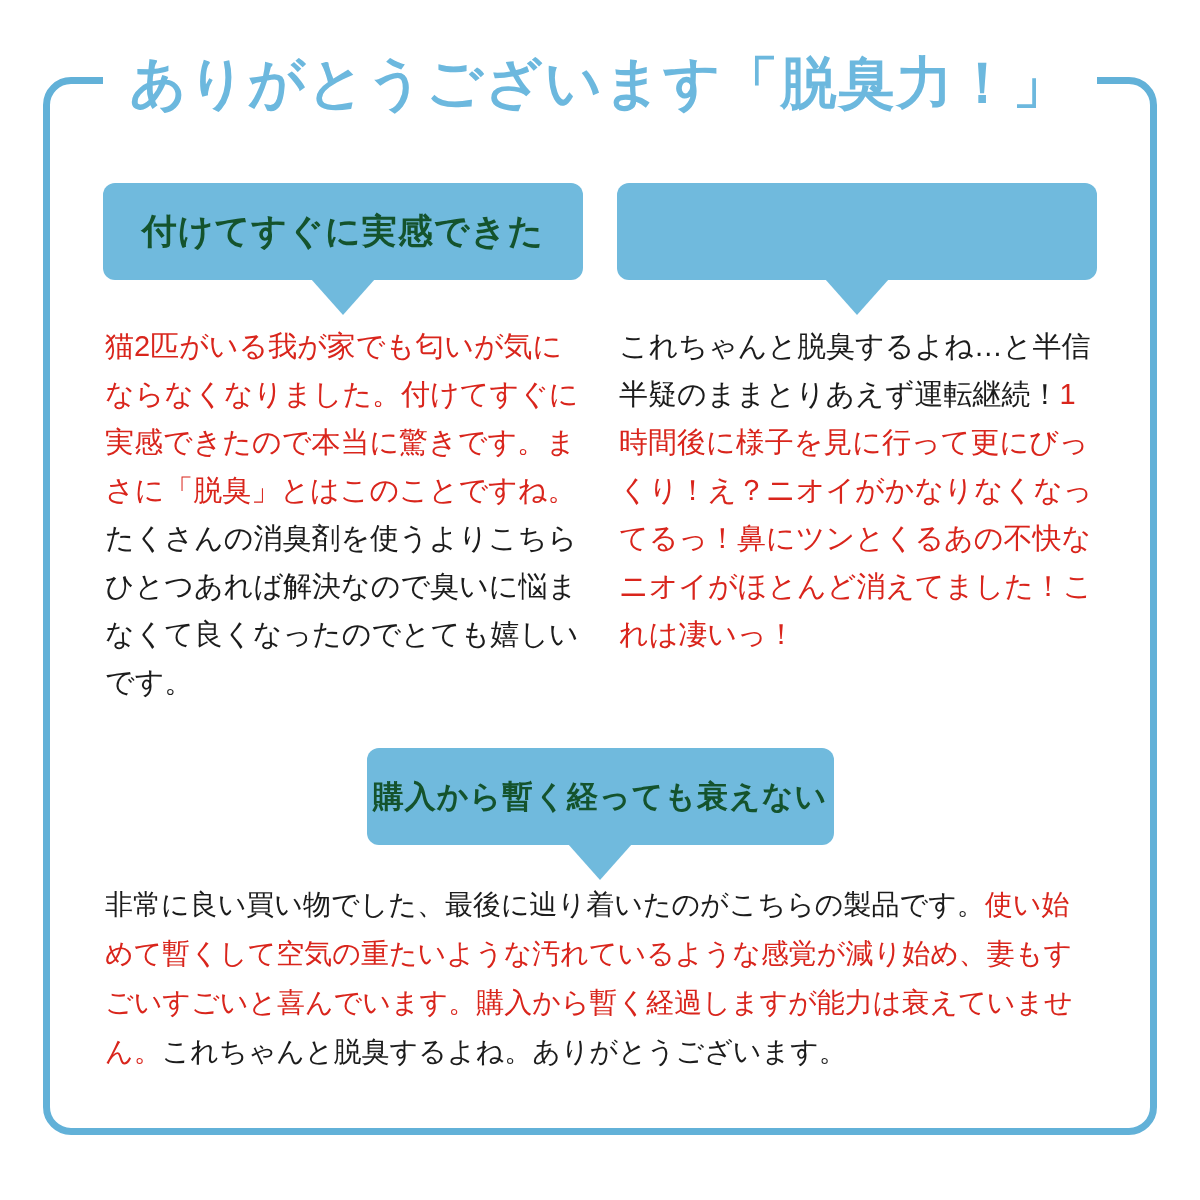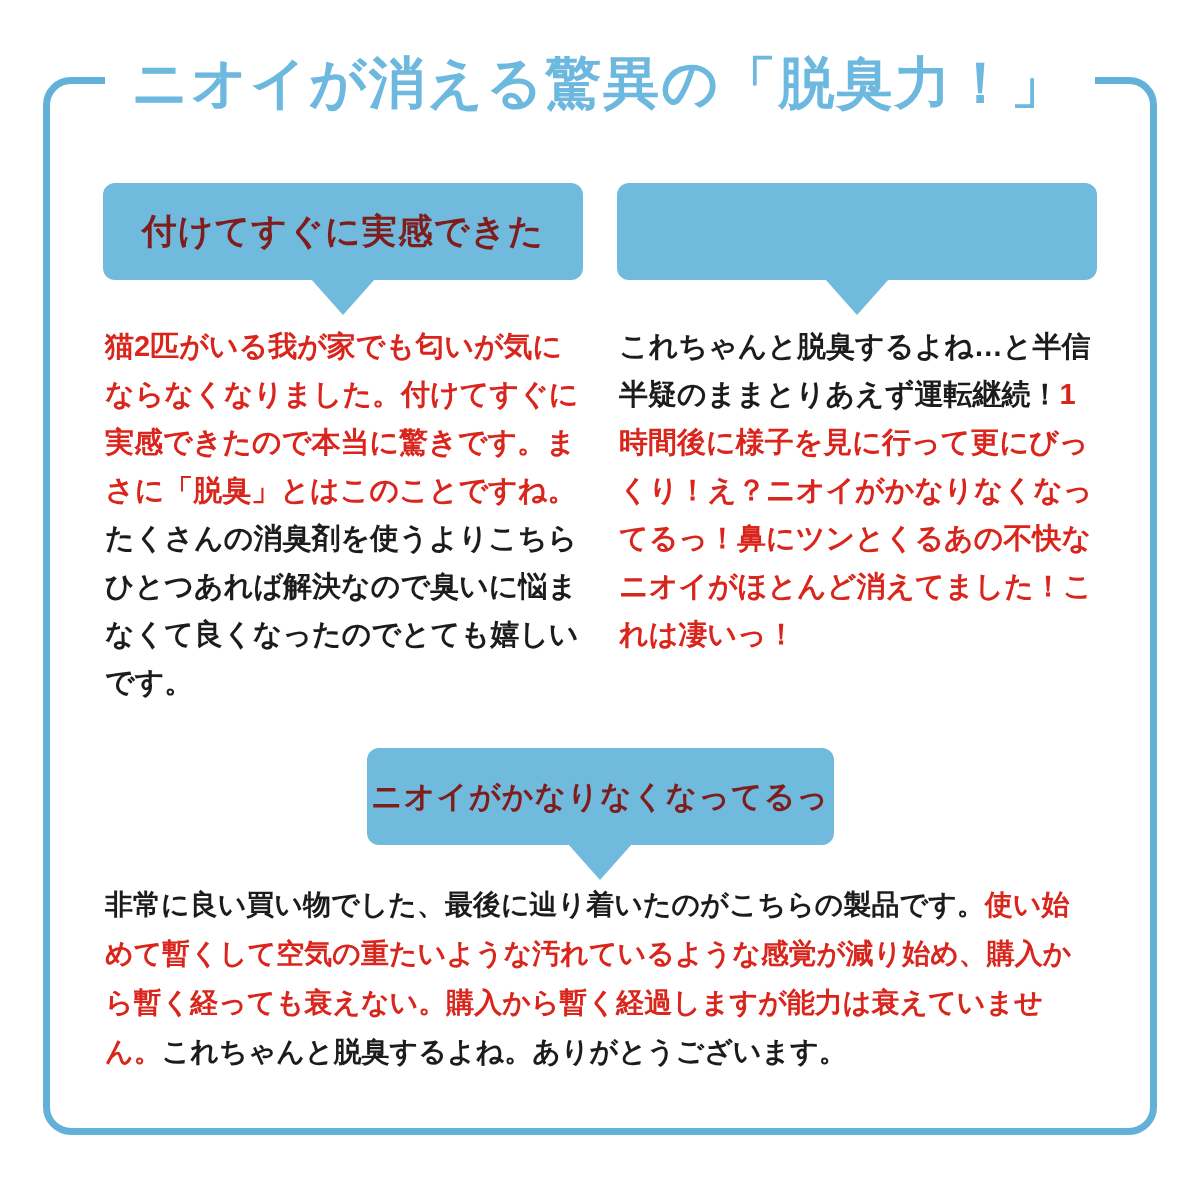--- a/index.html
+++ b/index.html
@@ -29,51 +29,51 @@
     color:var(--accent);letter-spacing:2px;white-space:nowrap;
   }
 
   .columns{position:absolute;top:183px;left:103px;width:994px;display:flex;gap:34px;z-index:1;}
   .col{width:480px;box-sizing:border-box;}
 
   .bubble{
     position:relative;height:97px;background:var(--bubble);border-radius:12px;
     display:flex;align-items:center;justify-content:center;
   }
-  .bubble-label{color:#7f1d1d;font-weight:bold;font-size:35px;letter-spacing:1px;white-space:nowrap;}
+  .bubble-label{color:#14532d;font-weight:bold;font-size:35px;letter-spacing:1px;white-space:nowrap;}
   .bubble-label.small{font-size:29px;}
   .bubble-label.mid{font-size:31px;}
   .tail{
     position:absolute;top:96px;left:50%;transform:translateX(-50%);
     width:0;height:0;
     border-left:32px solid transparent;border-right:32px solid transparent;
     border-top:36px solid var(--bubble);
   }
 
   .body-text{
     margin:42px 2px 0;
-    font-size:29px;line-height:48px;font-weight:700;
+    font-size:29px;line-height:48px;font-weight:400;
     text-align:left;word-break:break-all;
   }
   .seg-red{color:var(--red);}
   .seg-dark{color:var(--dark);}
 
   .wide{position:absolute;top:748px;left:103px;width:994px;z-index:1;}
   .wide .bubble{width:467px;margin:0 auto;}
   .wide .body-text{margin-top:35px;font-size:28px;line-height:49px;}
 </style>
 </head>
 <body>
 
 <div class="canvas">
 
   <div class="frame"></div>
 
   <div class="title-wrap">
-    <span class="title-text">ニオイが消える驚異の「脱臭力！」</span>
+    <span class="title-text">ありがとうございます「脱臭力！」</span>
   </div>
 
   <div class="columns">
 
     <section class="col">
       <div class="bubble">
         <span class="bubble-label">付けてすぐに実感できた</span>
         <div class="tail"></div>
       </div>
       <p class="body-text"><span class="seg-red">猫2匹がいる我が家でも匂いが気にならなくなりました。付けてすぐに実感できたので本当に驚きです。まさに「脱臭」とはこのことですね。</span><span class="seg-dark">たくさんの消臭剤を使うよりこちらひとつあれば解決なので臭いに悩まなくて良くなったのでとても嬉しいです。</span></p>
@@ -83,19 +83,19 @@
       <div class="bubble">
         <div class="tail"></div>
       </div>
       <p class="body-text"><span class="seg-dark">これちゃんと脱臭するよね…と半信半疑のままとりあえず運転継続！</span><span class="seg-red">1時間後に様子を見に行って更にびっくり！え？ニオイがかなりなくなってるっ！鼻にツンとくるあの不快なニオイがほとんど消えてました！これは凄いっ！</span></p>
     </section>
 
   </div>
 
   <section class="wide">
     <div class="bubble">
-      <span class="bubble-label mid">ニオイがかなりなくなってるっ</span>
+      <span class="bubble-label mid">購入から暫く経っても衰えない</span>
       <div class="tail"></div>
     </div>
-    <p class="body-text"><span class="seg-dark">非常に良い買い物でした、最後に辿り着いたのがこちらの製品です。</span><span class="seg-red">使い始めて暫くして空気の重たいような汚れているような感覚が減り始め、購入から暫く経っても衰えない。購入から暫く経過しますが能力は衰えていません。</span><span class="seg-dark">これちゃんと脱臭するよね。ありがとうございます。</span></p>
+    <p class="body-text"><span class="seg-dark">非常に良い買い物でした、最後に辿り着いたのがこちらの製品です。</span><span class="seg-red">使い始めて暫くして空気の重たいような汚れているような感覚が減り始め、妻もすごいすごいと喜んでいます。購入から暫く経過しますが能力は衰えていません。</span><span class="seg-dark">これちゃんと脱臭するよね。ありがとうございます。</span></p>
   </section>
 
 </div>
 
 </body></html>

